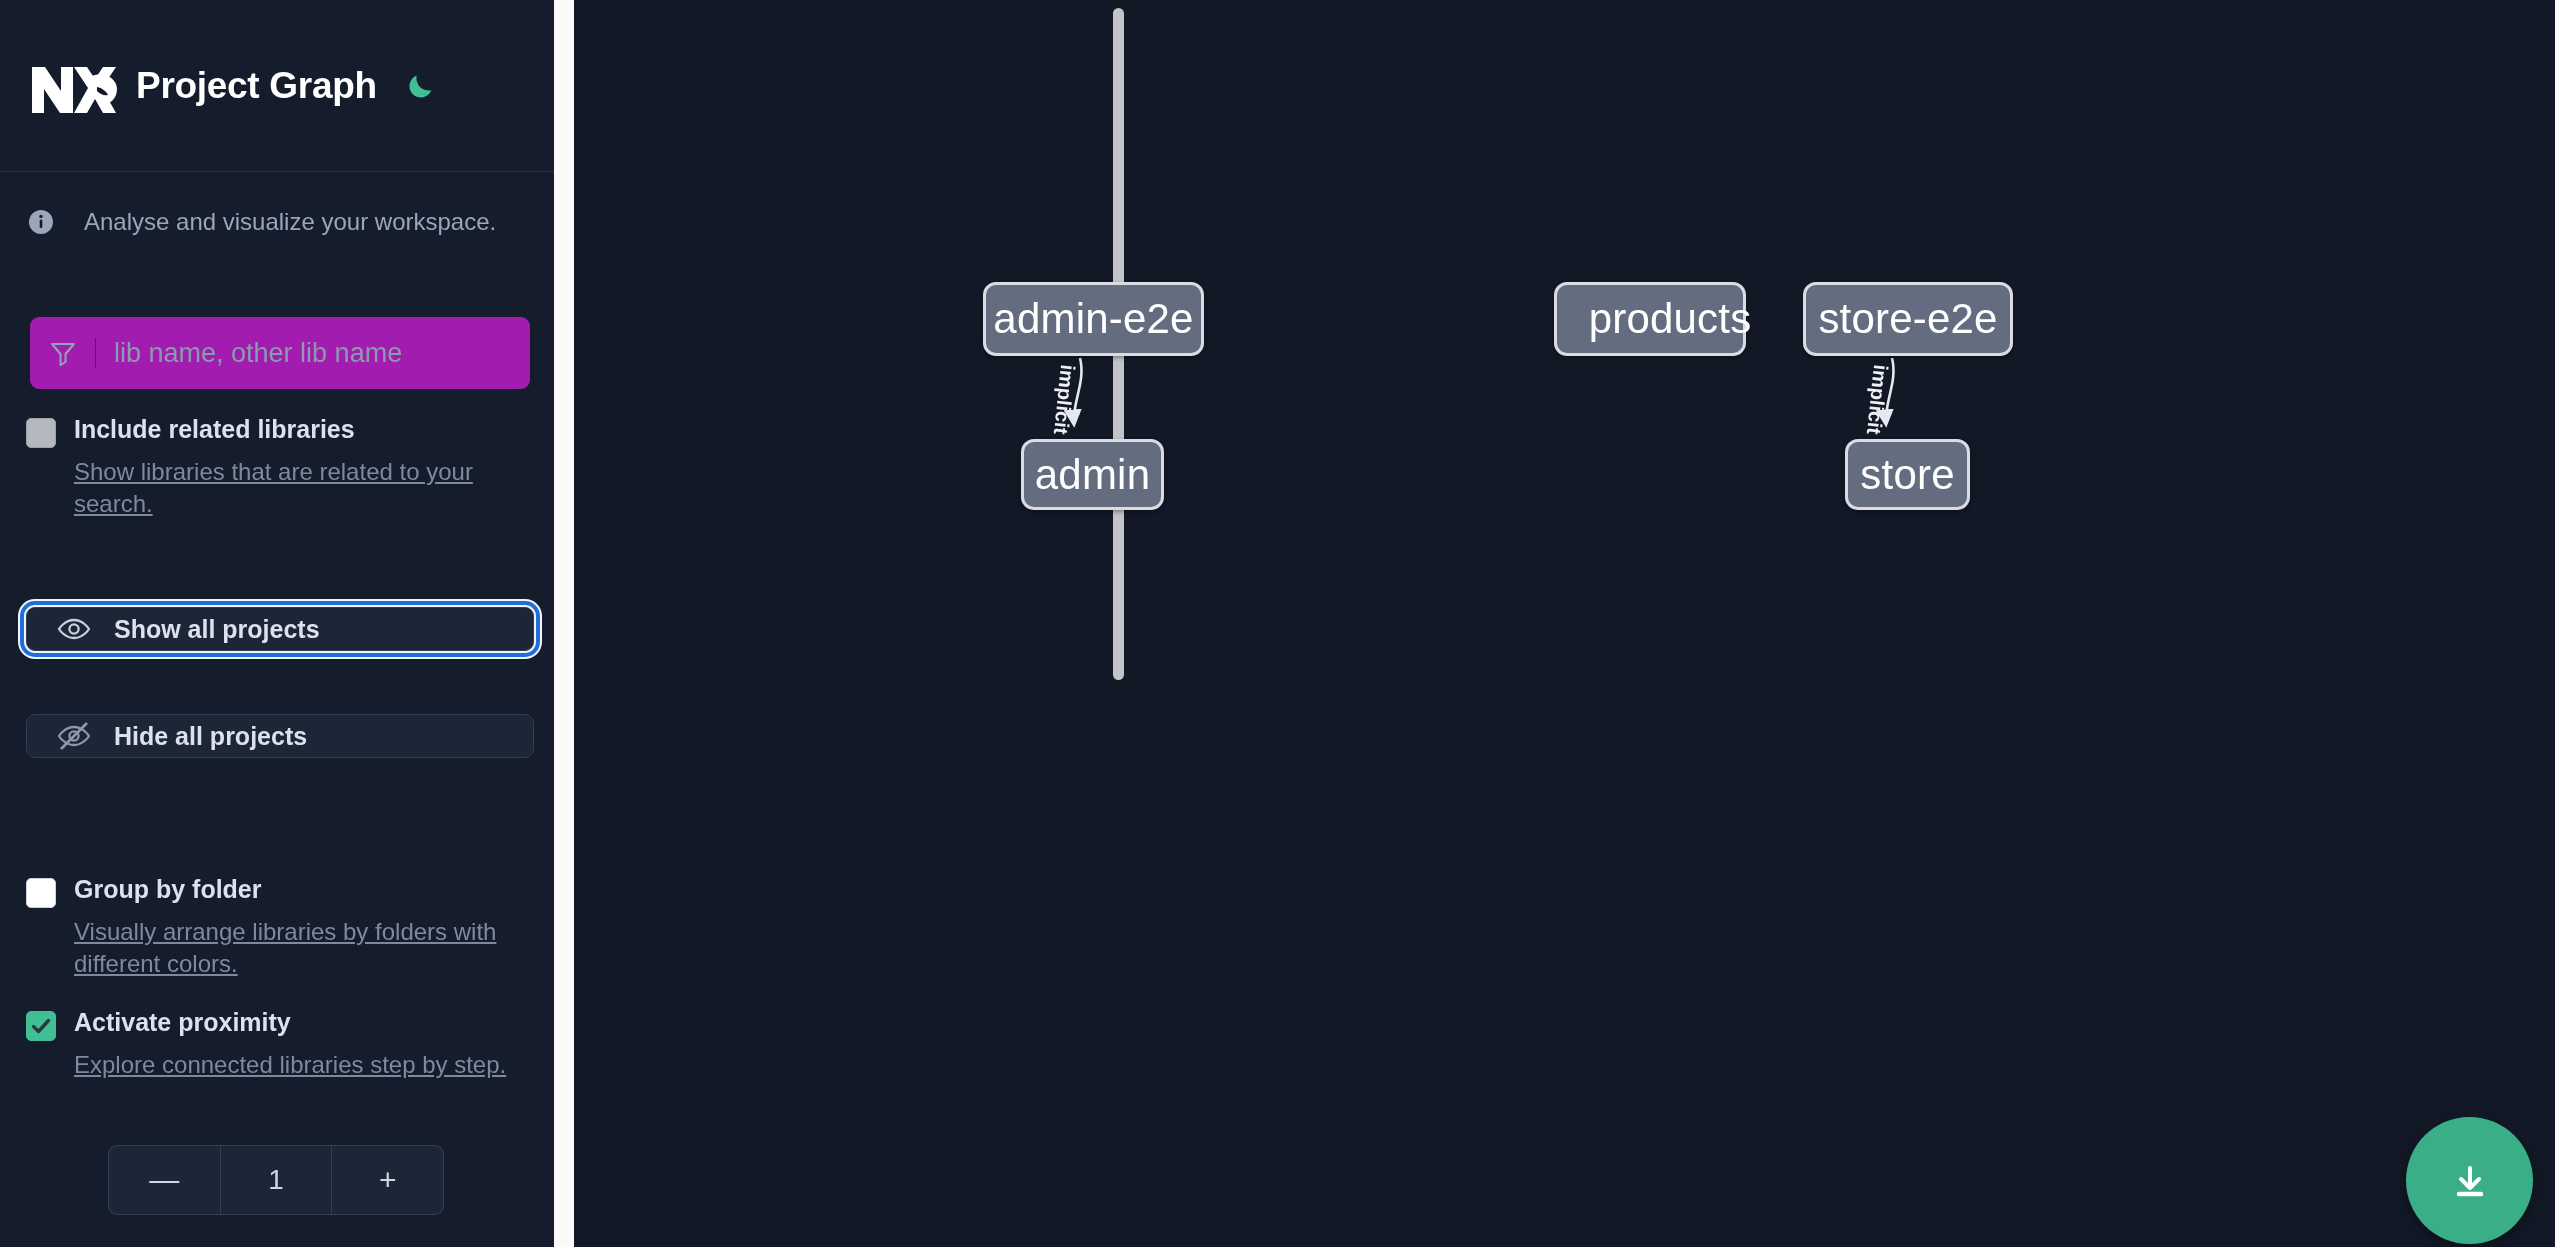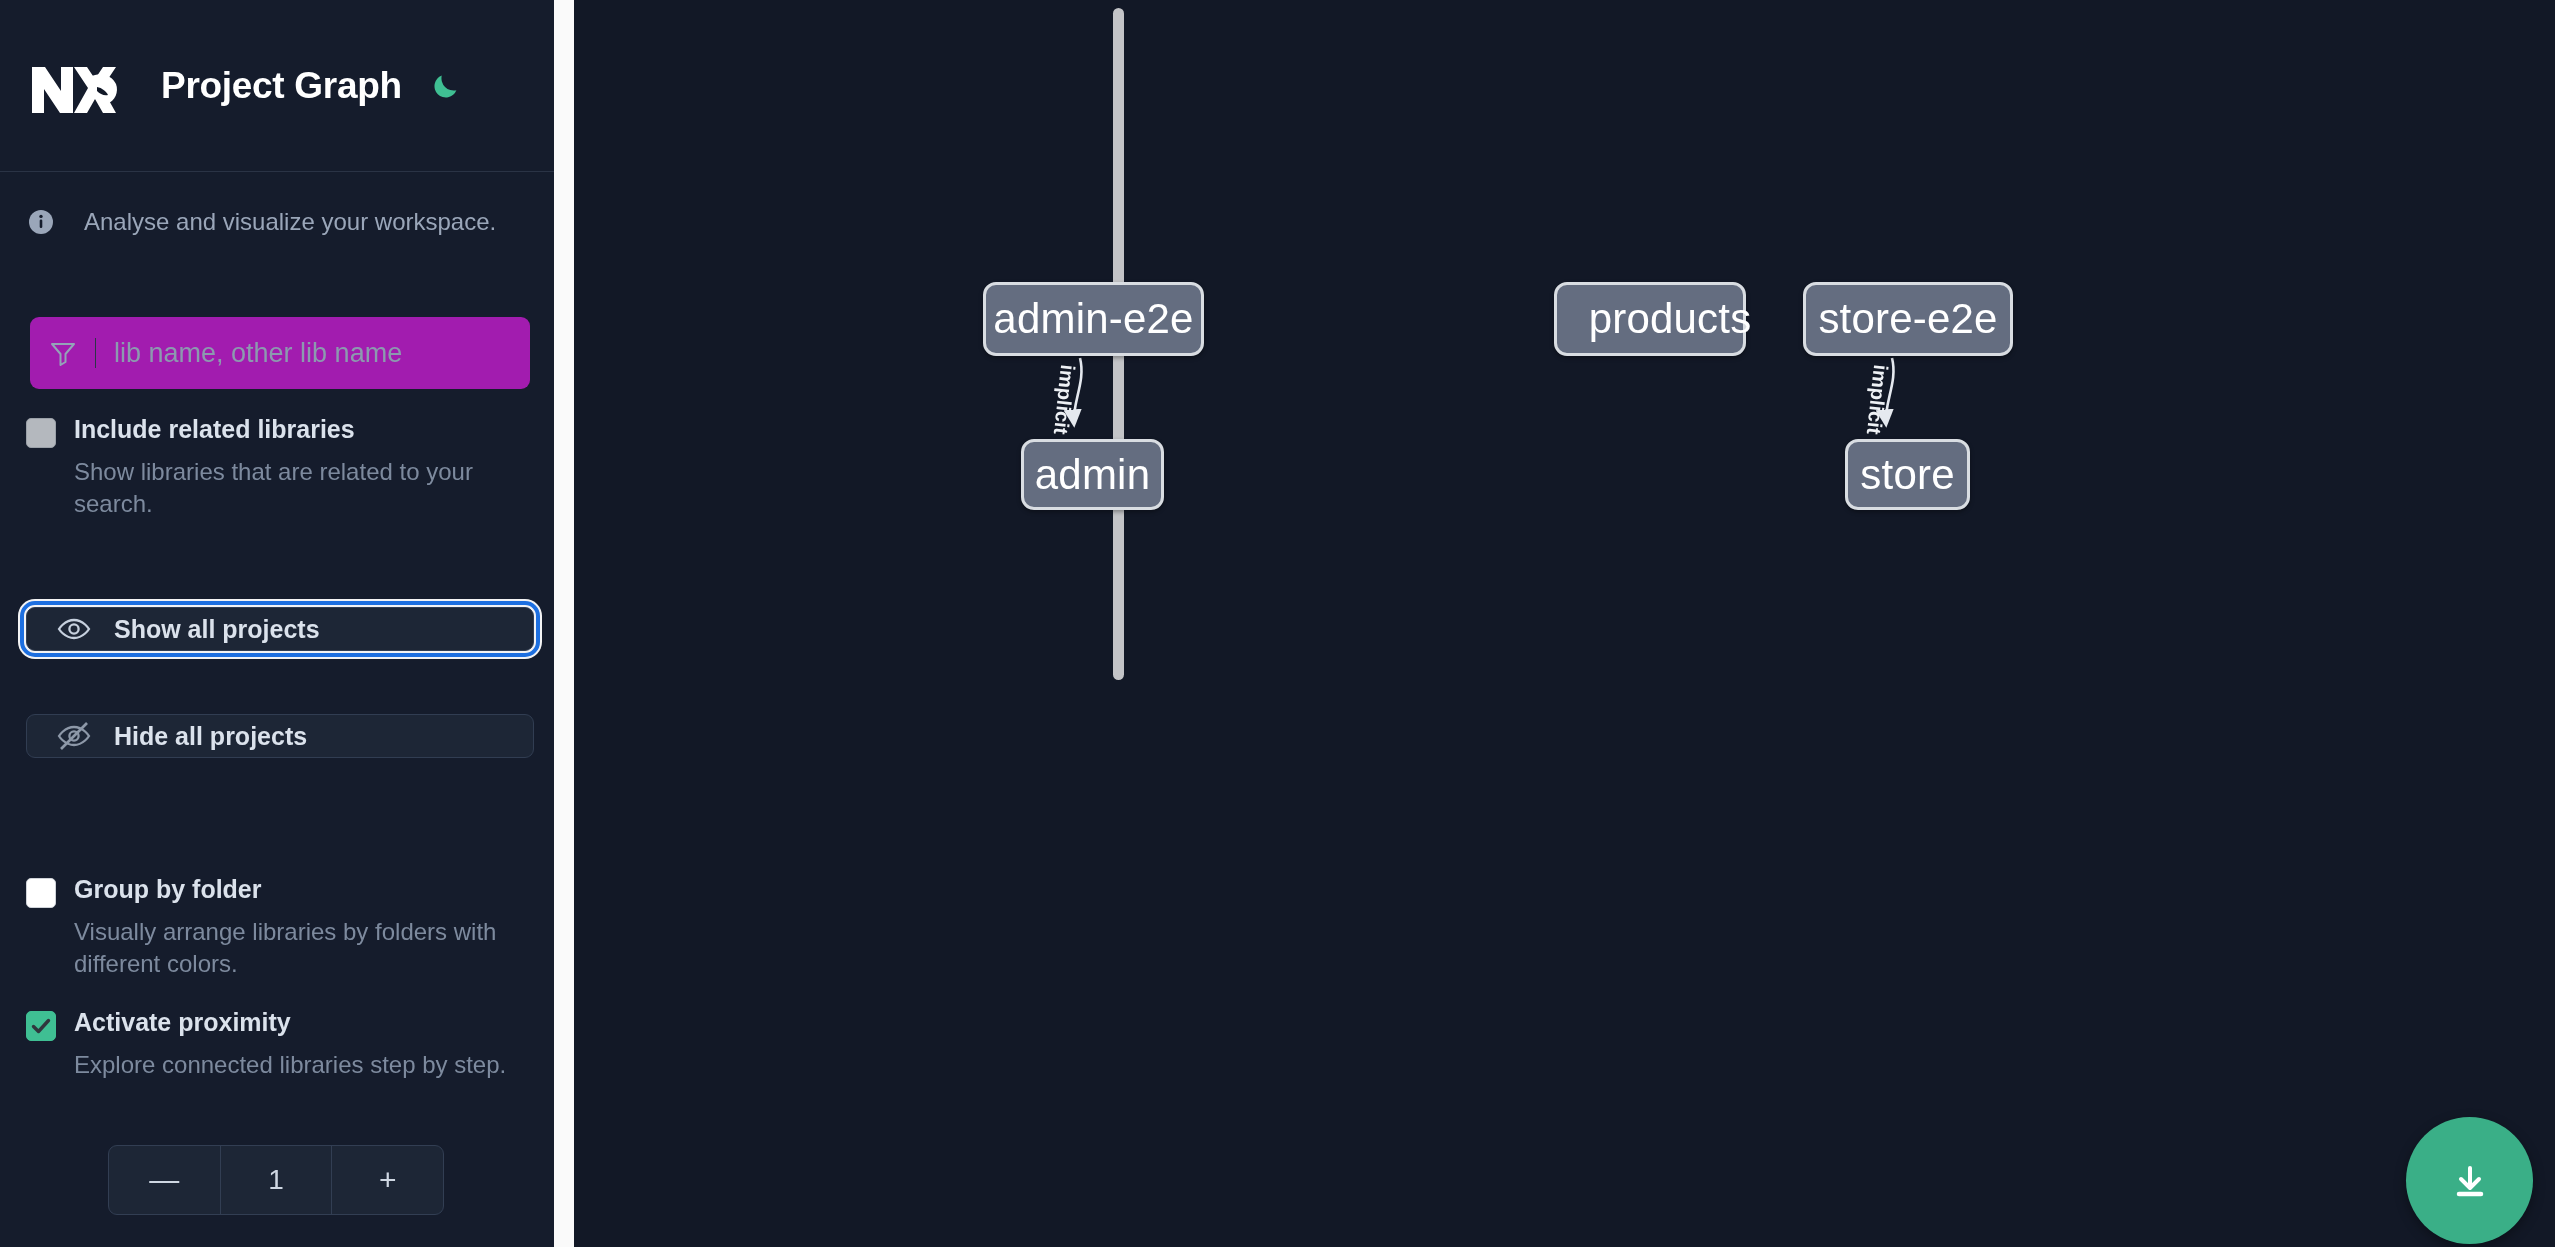--- a/index.html
+++ b/index.html
@@ -31,21 +31,21 @@
 
   
   #sidebar-header {
     position: relative; height: 172px;
     display: flex; align-items: center;
     padding-left: 28px;
     border-bottom: 1px solid #2a3345;
   }
   #nx-logo { width: 92px; height: 62px; flex: 0 0 auto; }
   #app-title {
-    margin-left: 41px;
+    margin-left: 16px;
     color: #ffffff;
     font-size: 37px;
     font-weight: 600;
     letter-spacing: -0.3px;
   }
   #theme-toggle {
     margin-left: 26px; width: 36px; height: 36px;
     display: flex; align-items: center; justify-content: center;
     cursor: pointer;
   }
@@ -96,21 +96,21 @@
   .cbox.green { background: #3fbf93; border: 1px solid #3fbf93; }
   .cbox .tick { width: 22px; height: 22px; }
   .opt-label {
     margin-left: 18px; color: #dbe2ec;
     font-size: 25px; font-weight: 700;
   }
   .opt-desc {
     margin-top: 8px; margin-left: 0;
     color: #7d8a9e; font-size: 24px; line-height: 1.33;
   }
-  .opt-desc-indent { padding-left: 48px; }
+  .opt-desc-indent { padding-left: 48px; text-decoration: underline; }
 
   
   .bigbtn {
     position: absolute; left: 26px; width: 508px; height: 44px;
     background: #1d2636;
     border: 1px solid #313d52;
     border-radius: 9px;
     display: flex; align-items: center;
     padding-left: 30px;
     cursor: pointer;

